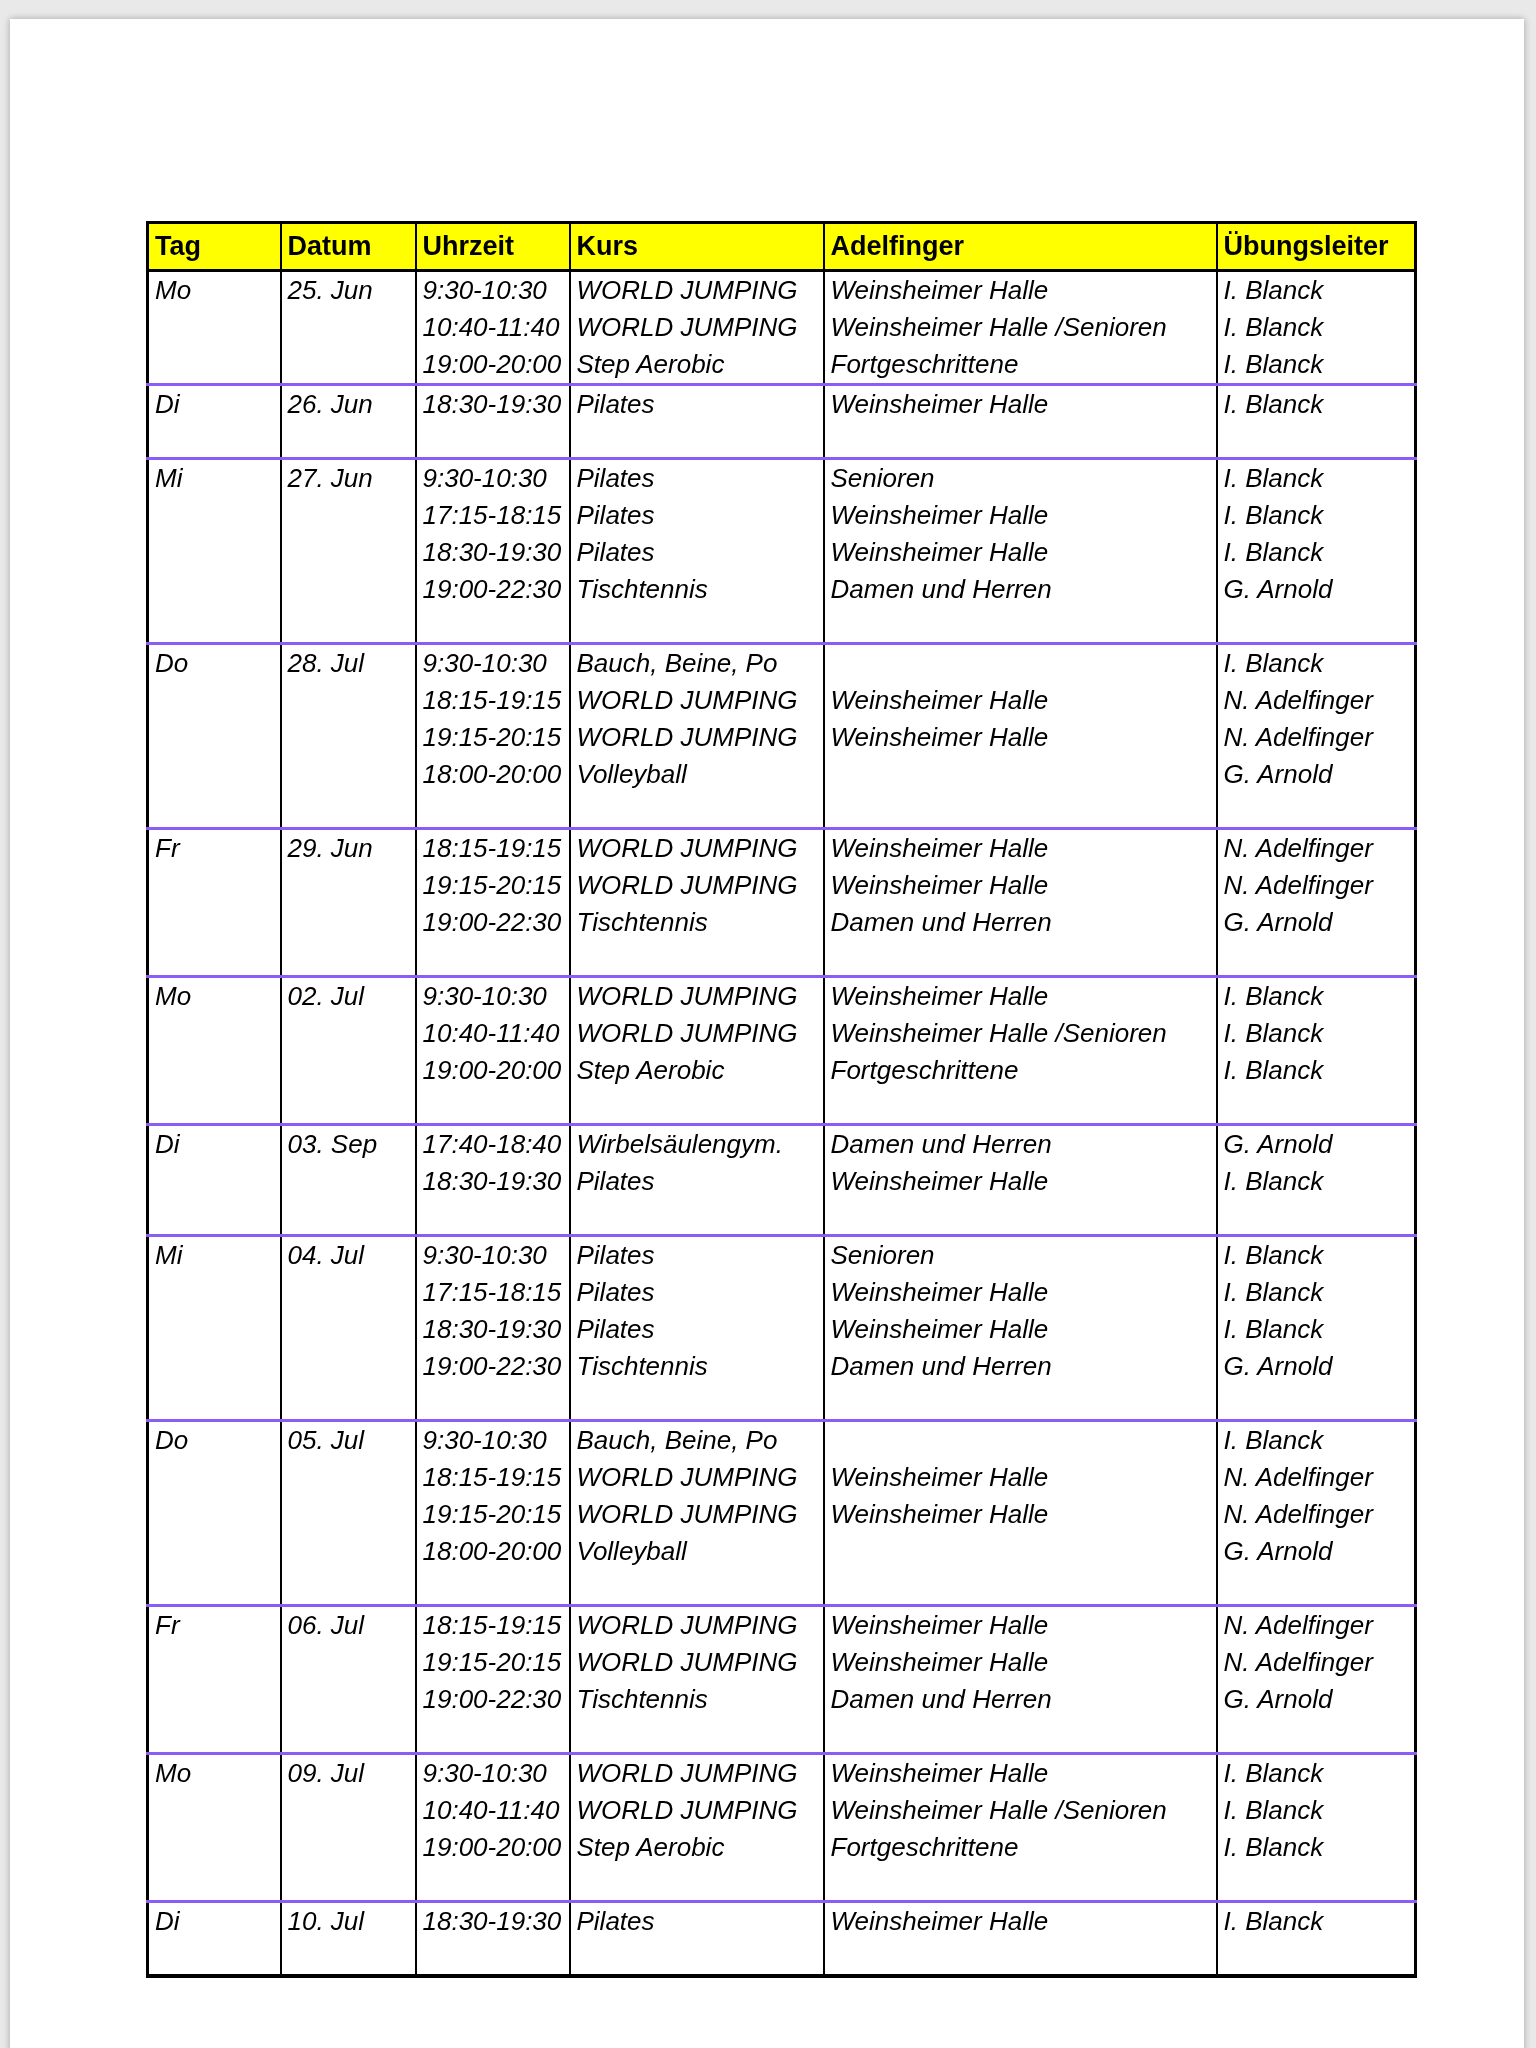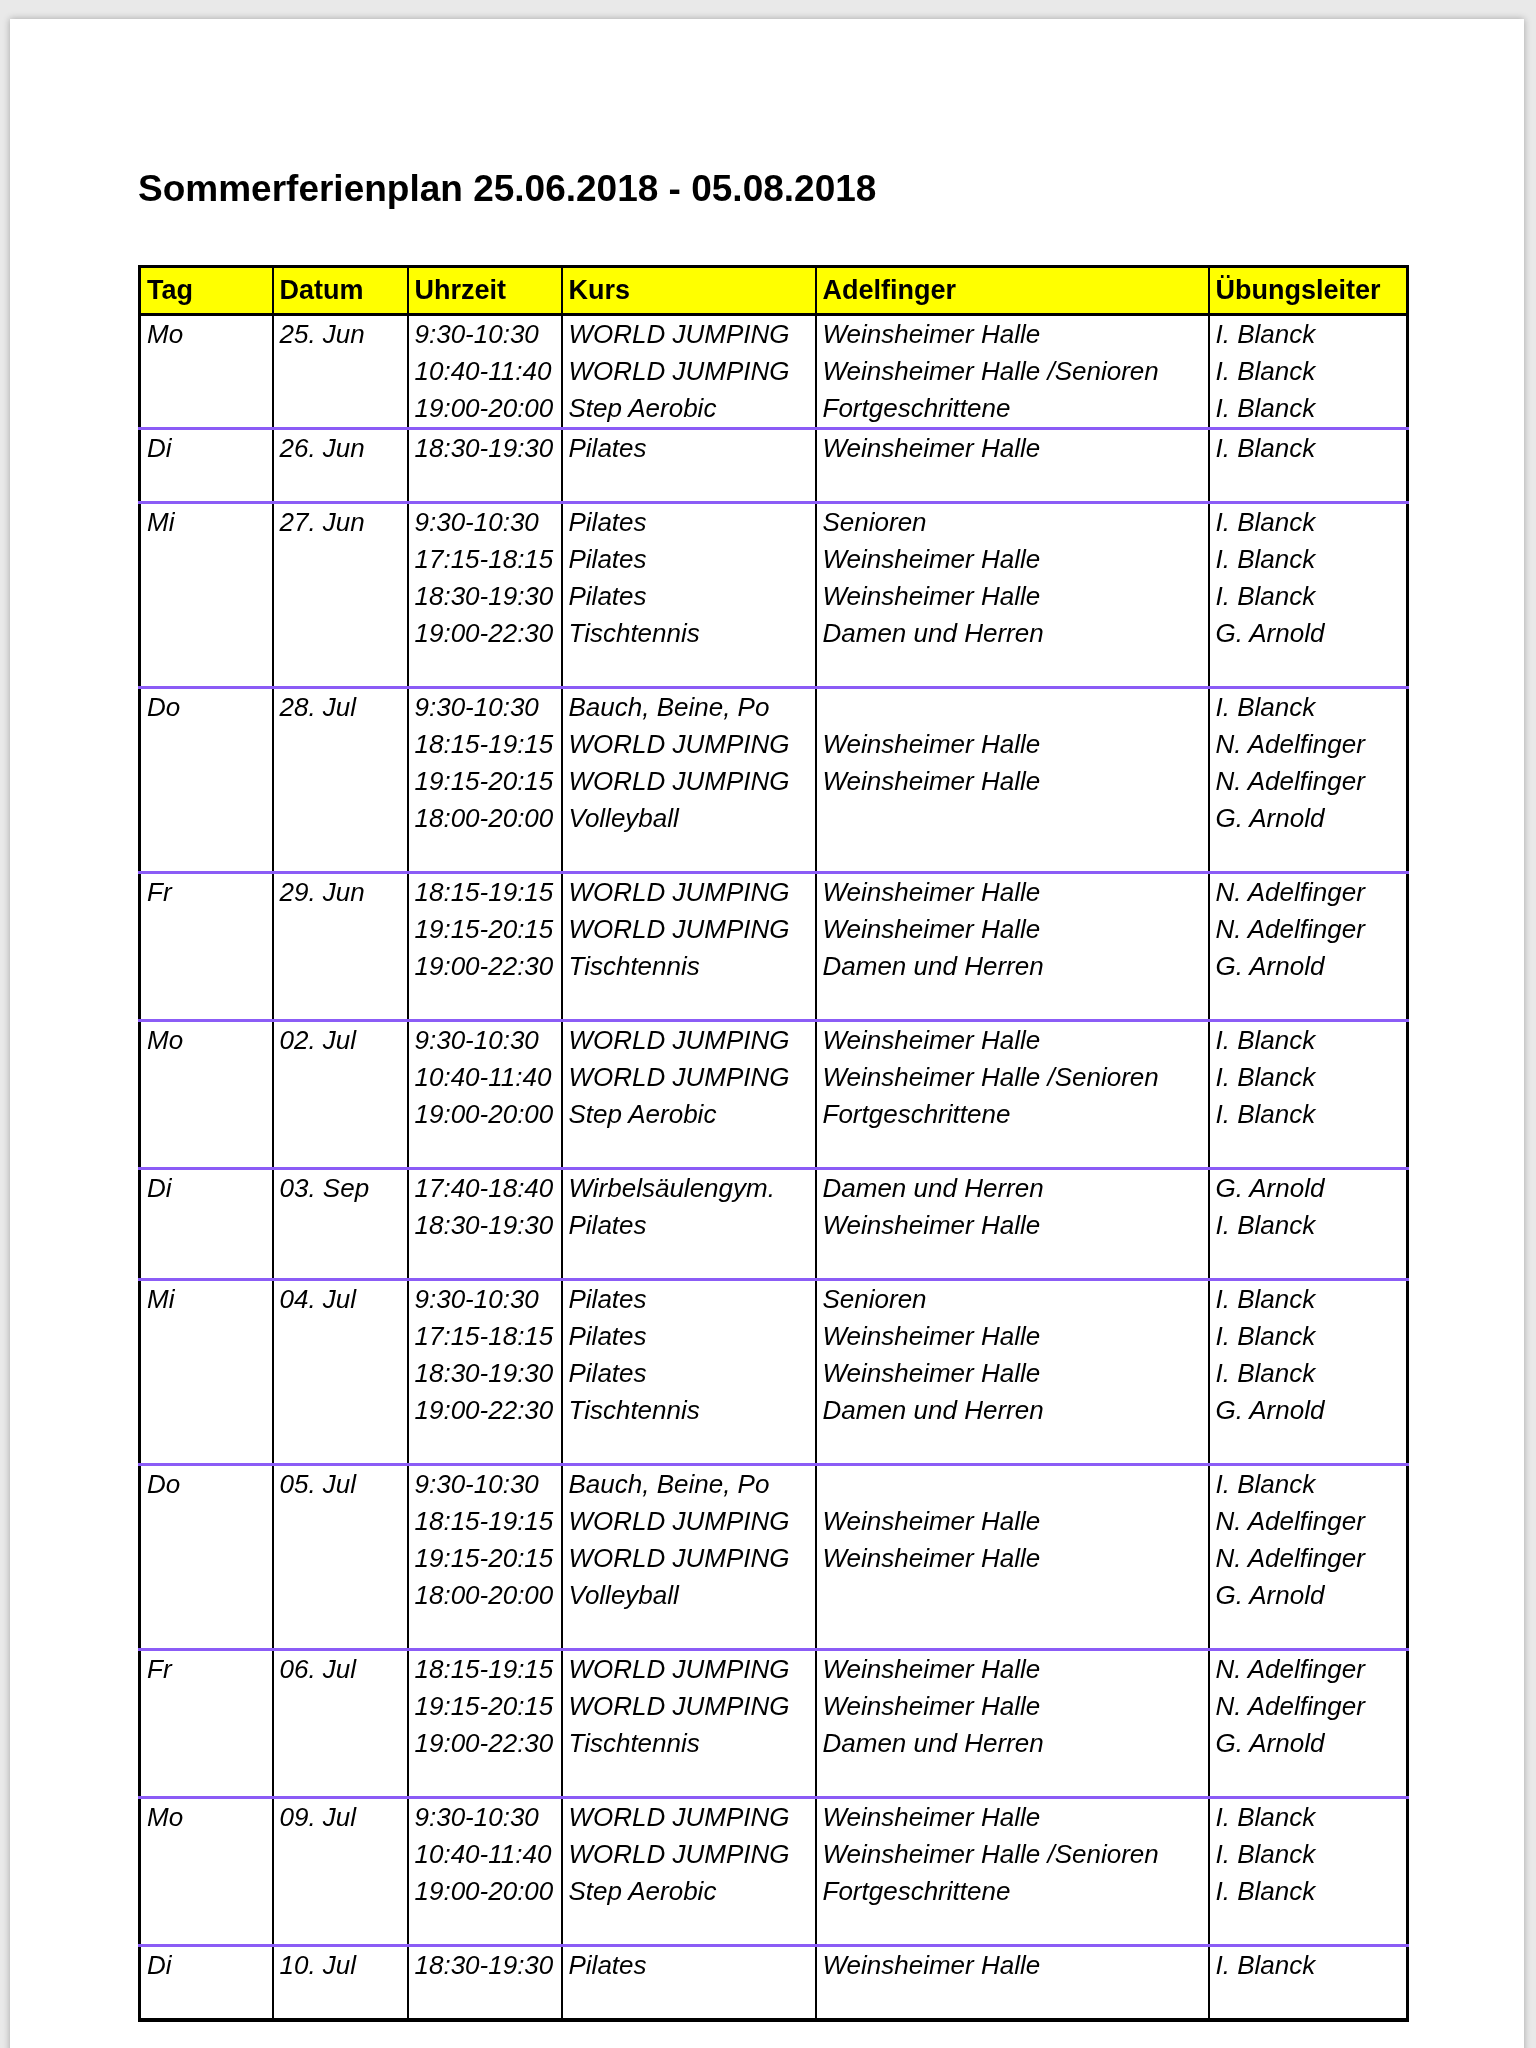--- a/index.html
+++ b/index.html
@@ -37,20 +37,21 @@
     line-height: 44px;
     letter-spacing: 0px;
   }
   table.schedule {
     border-collapse: collapse;
     margin-top: 54px;
     table-layout: fixed;
     width: 1268px;
     border: 3px solid #000;
     border-bottom: 4px solid #000;
+    margin-left: 8px;
   }
   table.schedule th, table.schedule td {
     border-left: 2px solid #000;
     border-right: 2px solid #000;
     vertical-align: top;
     padding: 0 0 0 6px;
     overflow: hidden;
   }
   table.schedule thead tr {
     height: 48px;
@@ -78,21 +79,20 @@
     line-height: 37px;
     white-space: nowrap;
   }
 </style>
 </head>
 <body>
 
 <div class="viewer">
   <div class="page">
     <div class="content">
-      <h1 class="doc-title">Sommerferienplan 25.06.2018 - 05.08.2018</h1>
       <table class="schedule">
         <colgroup>
           <col style="width:133px">
           <col style="width:135px">
           <col style="width:154px">
           <col style="width:254px">
           <col style="width:393px">
           <col style="width:199px">
         </colgroup>
         <thead>

